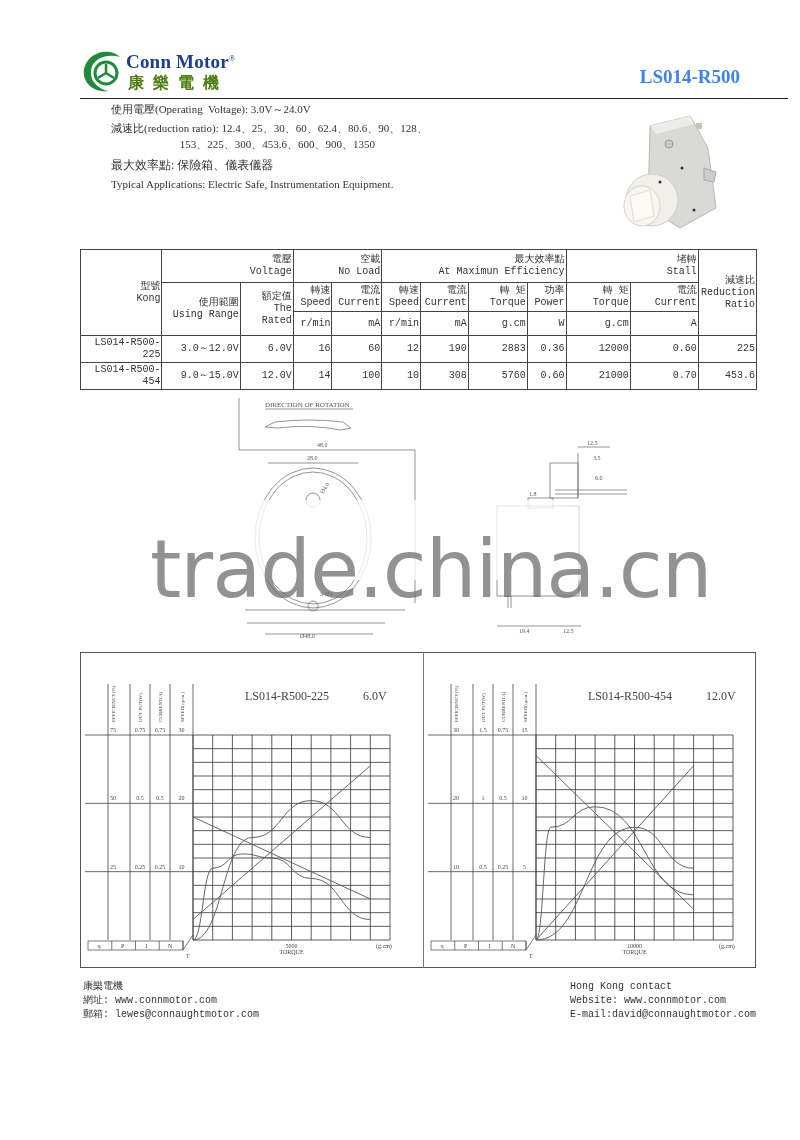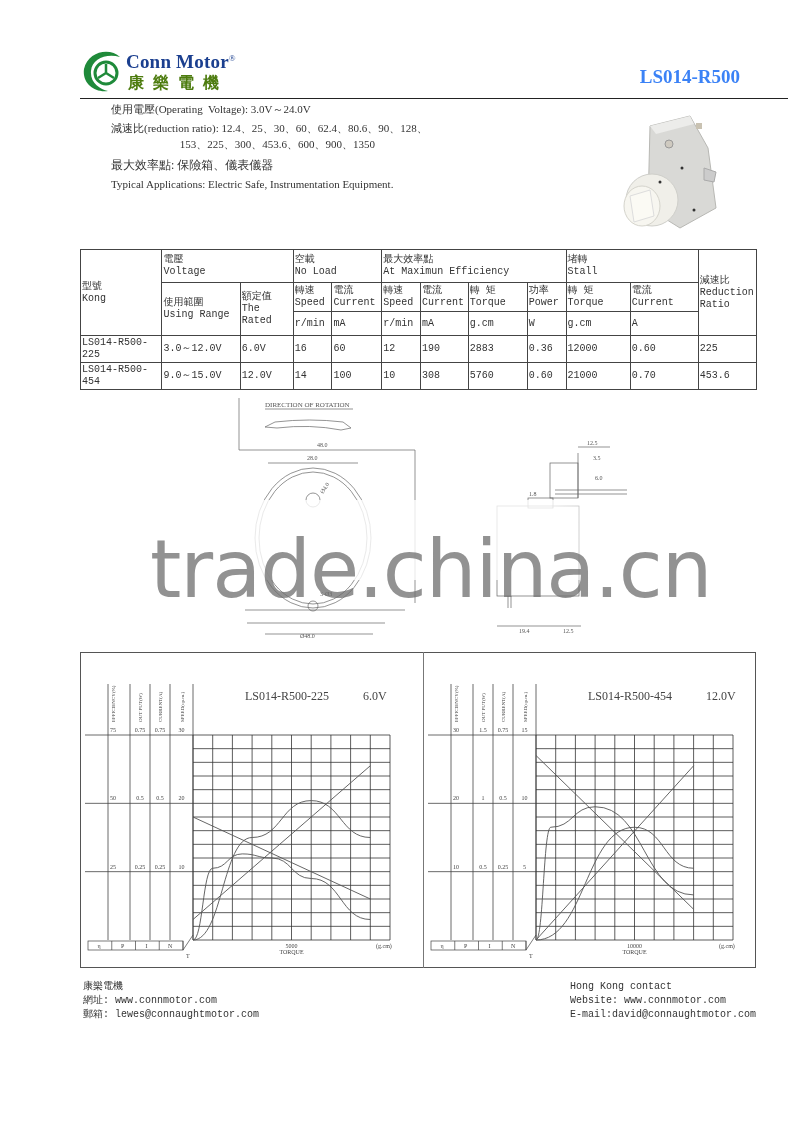--- a/index.html
+++ b/index.html
@@ -9,21 +9,21 @@
   .logo-mark { position: absolute; left: 0; top: 2px; width: 46px; height: 44px; }
   .logo-en { position: absolute; left: 46px; top: 4px; font-family: "Liberation Serif", serif; font-weight: bold; font-size: 19px; color: #1b3f8f; letter-spacing: 0.2px; }
   .logo-en sup { font-size: 9px; font-weight: normal; }
   .logo-cn { position: absolute; left: 48px; top: 26px; font-family: "DejaVu Sans", sans-serif; font-size: 16px; color: #4d7c0f; letter-spacing: 9px; font-weight: bold; }
   .model-title { right: 60px; top: 66px; font-family: "Liberation Serif", serif; font-weight: bold; font-size: 19px; color: #3b82f6; }
   .rule { left: 80px; top: 98px; width: 708px; height: 1px; background: #222; }
   .spec { left: 83px; font-family: Liberation Serif, serif; font-size: 11px; color: #333; white-space: pre; margin-left: 28px; }
   .product-photo { left: 620px; top: 108px; width: 105px; height: 130px; }
 
   table.spec-table { position: absolute; left: 80px; top: 249px; width: 677px; border-collapse: collapse; font-family: "Liberation Mono", monospace; font-size: 10px; color: #333; }
-  .spec-table td { border: 1px solid #444; text-align: left; vertical-align: middle; padding: 1px 1px; line-height: 12px; }
+  .spec-table td { border: 1px solid #444; text-align: right; vertical-align: middle; padding: 1px 1px; line-height: 12px; }
 
   .drawing { left: 225px; top: 398px; width: 420px; height: 245px; }
   .watermark { left: 150px; top: 500px; font-family: "DejaVu Sans", sans-serif; font-size: 80px; color: rgba(110,110,110,0.75); letter-spacing: -1px; margin-top: 23px; }
 
   .chart-frame { left: 80px; top: 652px; width: 676px; height: 316px; border: 1px solid #555; }
   .chart-divider { left: 423px; top: 652px; width: 1px; height: 316px; background: #777; }
   svg text { font-family: "Liberation Serif", serif; }
 
   .footer { font-family: "Liberation Mono", monospace; font-size: 10px; color: #333; line-height: 14px; }
 </style>

